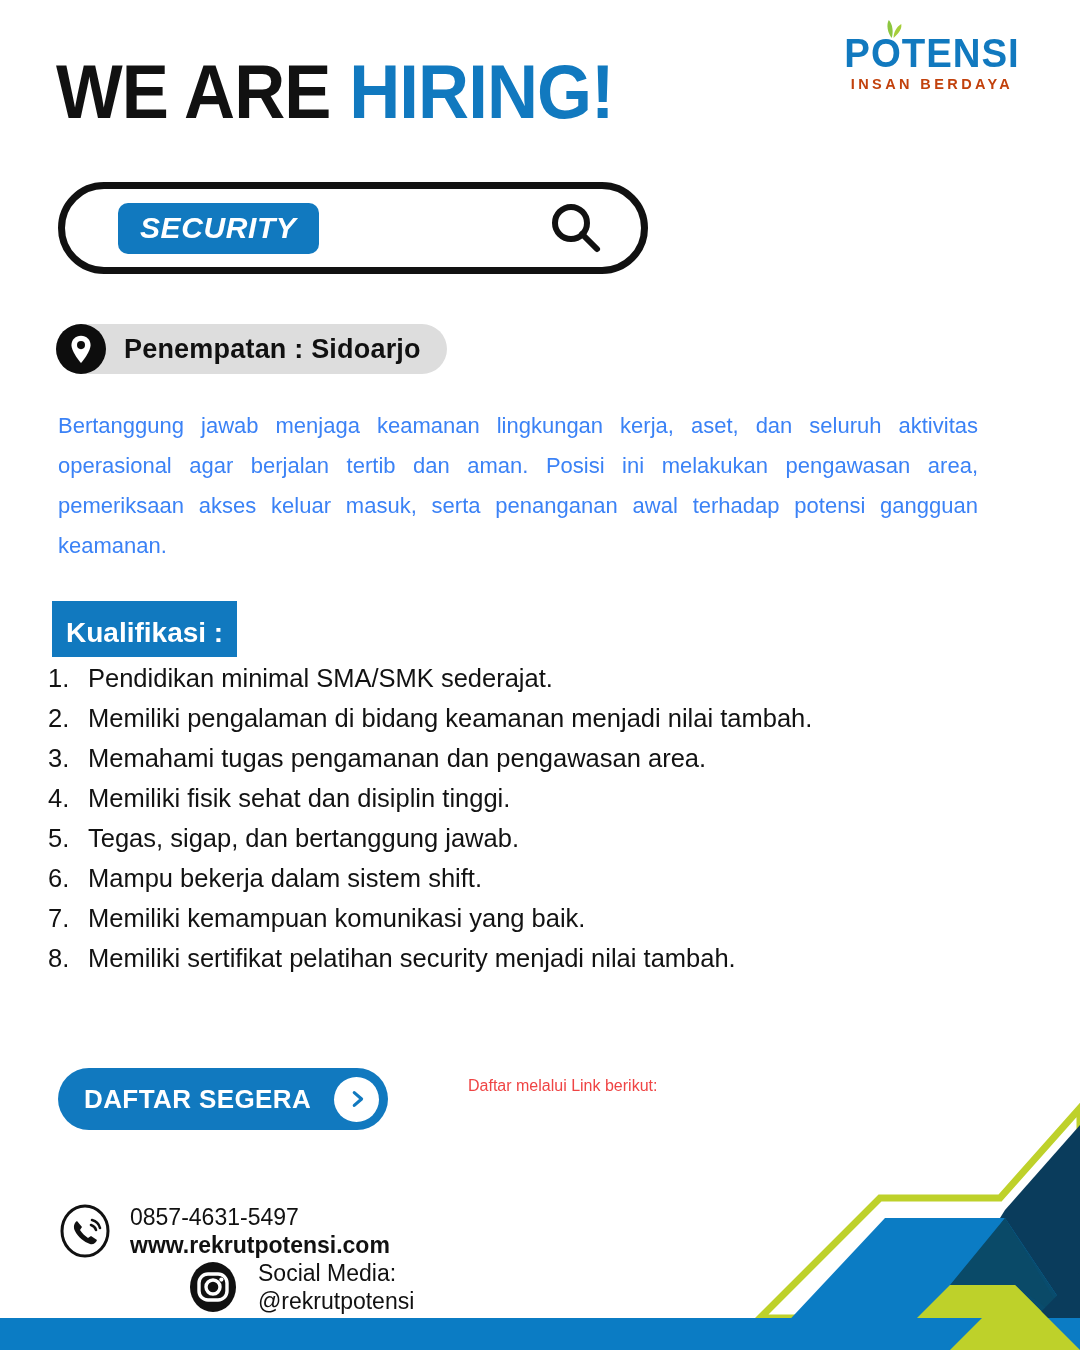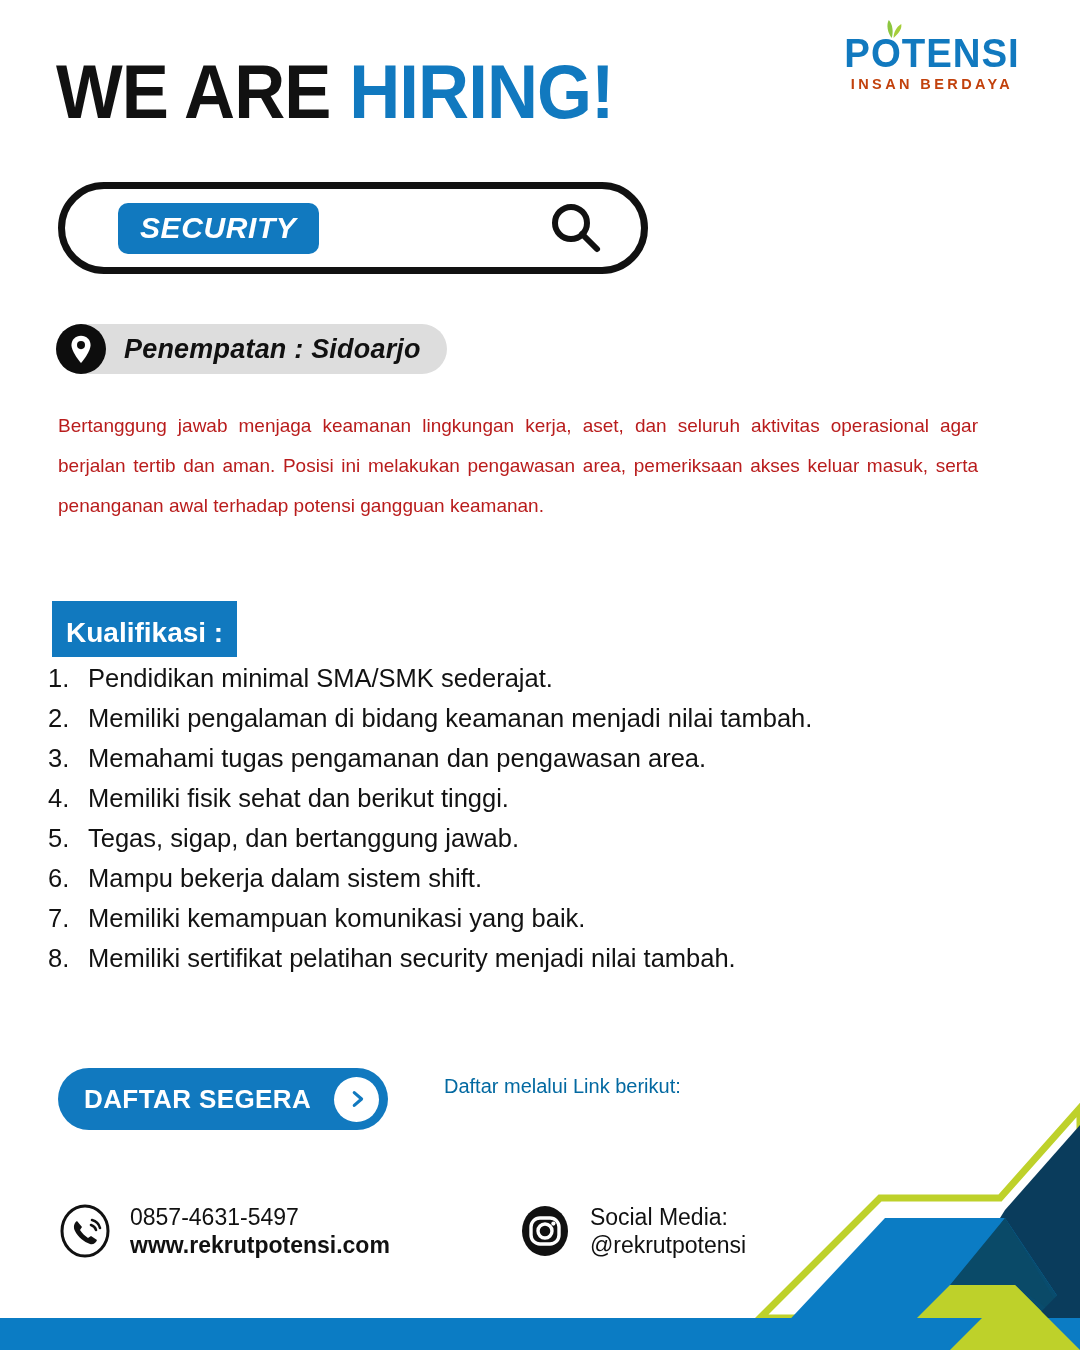--- a/index.html
+++ b/index.html
@@ -138,21 +138,20 @@
     position: absolute;
     left: 56px;
     top: 324px;
     height: 50px;
     background: #dddddd;
     border-radius: 25px;
     display: flex;
     align-items: center;
     padding-right: 26px;
     z-index: 5;
-    font-style: italic;
   }
   .pin-badge {
     width: 50px;
     height: 50px;
     border-radius: 50%;
     background: #0d0d0d;
     display: flex;
     align-items: center;
     justify-content: center;
     flex: none;
@@ -165,23 +164,23 @@
     letter-spacing: 0.2px;
     white-space: nowrap;
   }
 
   
   .description {
     position: absolute;
     left: 58px;
     top: 406px;
     width: 920px;
-    font-size: 19px;
+    font-size: 22px;
     line-height: 40px;
-    color: #b91c1c;
+    color: #3b82f6;
     text-align: justify;
     z-index: 5;
   }
 
   
   .qual-badge {
     position: absolute;
     left: 52px;
     top: 601px;
     background: #1179bf;
@@ -251,40 +250,42 @@
     display: flex;
     align-items: center;
     justify-content: center;
     flex: none;
   }
   .link-block {
     margin-left: 56px;
     padding-top: 1px;
   }
   .link-top {
-    font-size: 20px;
-    color: #0369a1;
+    font-size: 16px;
+    color: #ef4444;
     line-height: 34px;
+    margin-left: 24px;
   }
   .link-url {
     font-size: 29px;
     font-weight: 800;
     color: #0e0e0e;
     line-height: 38px;
     margin-top: 2px;
   }
 
   
   .contacts {
     position: absolute;
     left: 58px;
     top: 1203px;
     display: flex;
     align-items: flex-start;
     z-index: 5;
+    flex-direction: column;
   }
   .contact-group {
     display: flex;
     align-items: center;
   }
   .contact-group.second { margin-left: 128px; }
   .contact-icon {
     width: 54px;
     height: 54px;
     flex: none;
@@ -373,21 +374,21 @@
     <li class="qual-item">
       <span class="qual-num">2.</span>
       <span class="qual-text">Memiliki pengalaman di bidang keamanan menjadi nilai tambah.</span>
     </li>
     <li class="qual-item">
       <span class="qual-num">3.</span>
       <span class="qual-text">Memahami tugas pengamanan dan pengawasan area.</span>
     </li>
     <li class="qual-item">
       <span class="qual-num">4.</span>
-      <span class="qual-text">Memiliki fisik sehat dan berikut tinggi.</span>
+      <span class="qual-text">Memiliki fisik sehat dan disiplin tinggi.</span>
     </li>
     <li class="qual-item">
       <span class="qual-num">5.</span>
       <span class="qual-text">Tegas, sigap, dan bertanggung jawab.</span>
     </li>
     <li class="qual-item">
       <span class="qual-num">6.</span>
       <span class="qual-text">Mampu bekerja dalam sistem shift.</span>
     </li>
     <li class="qual-item">

